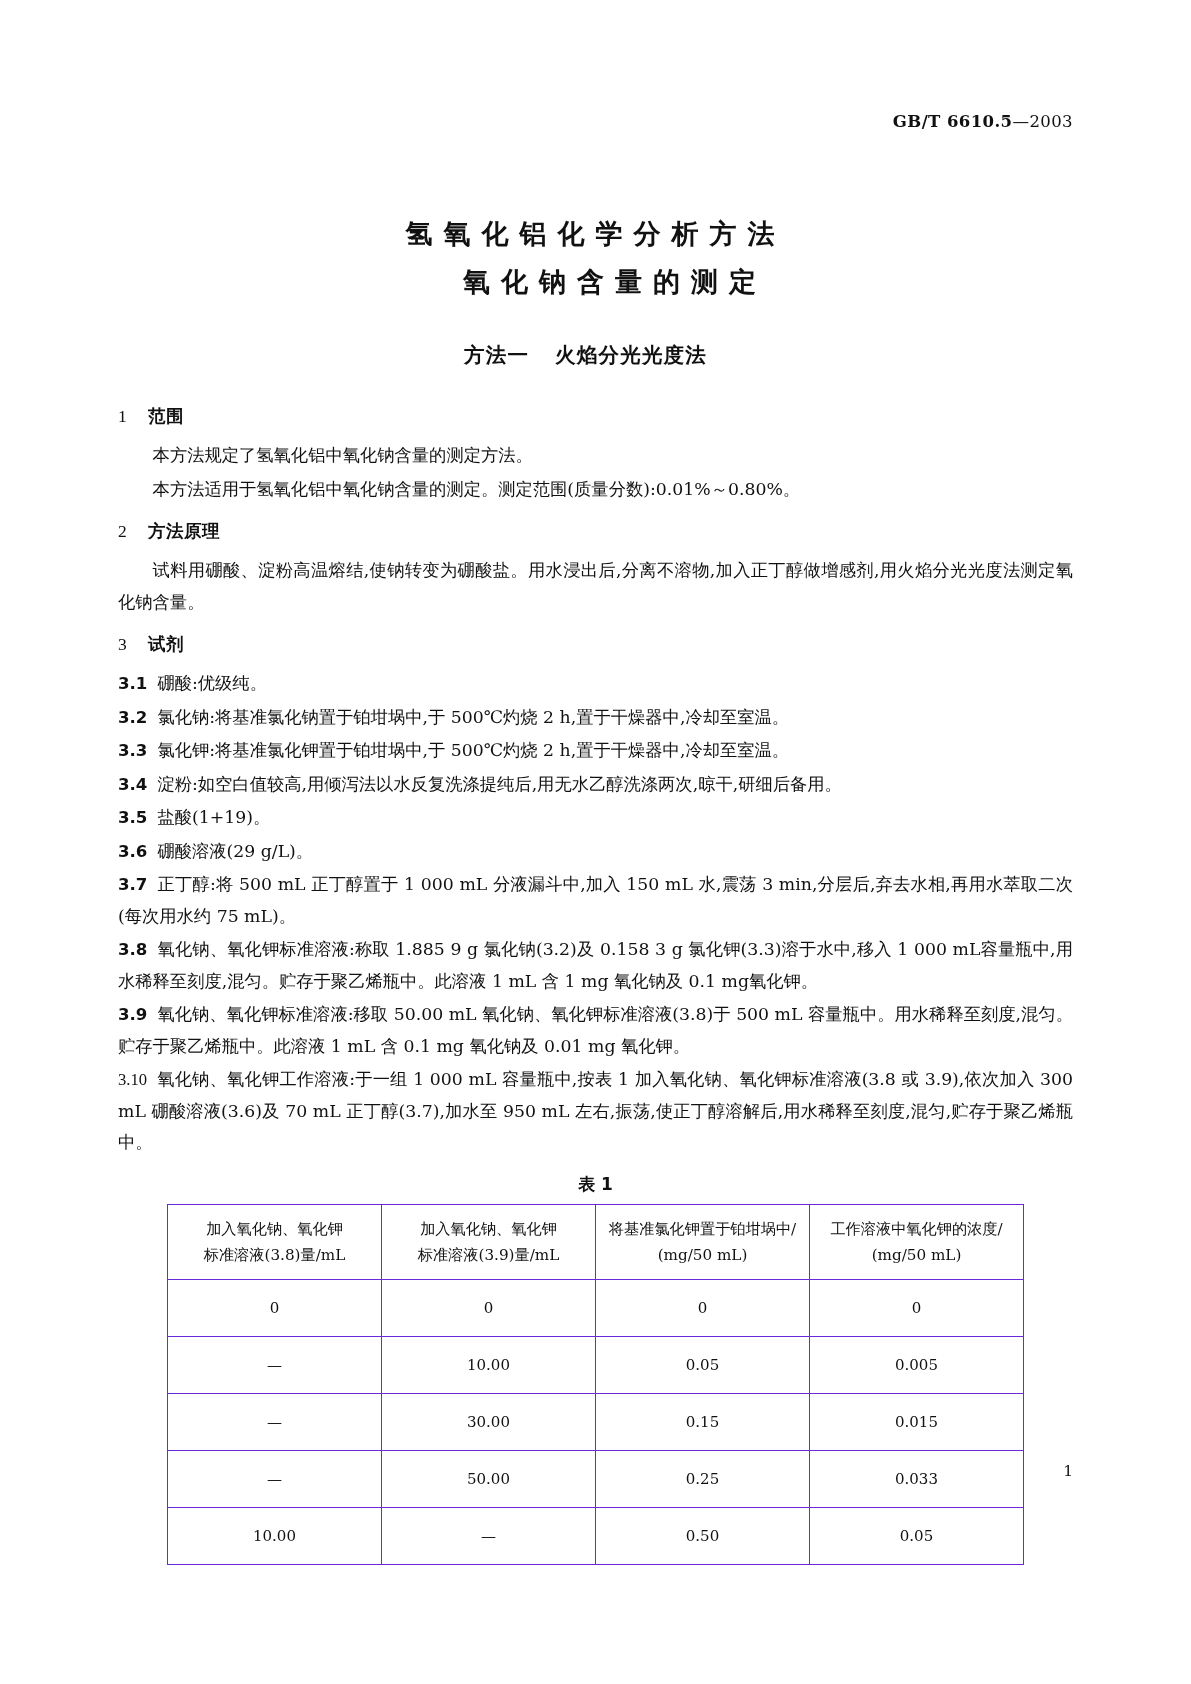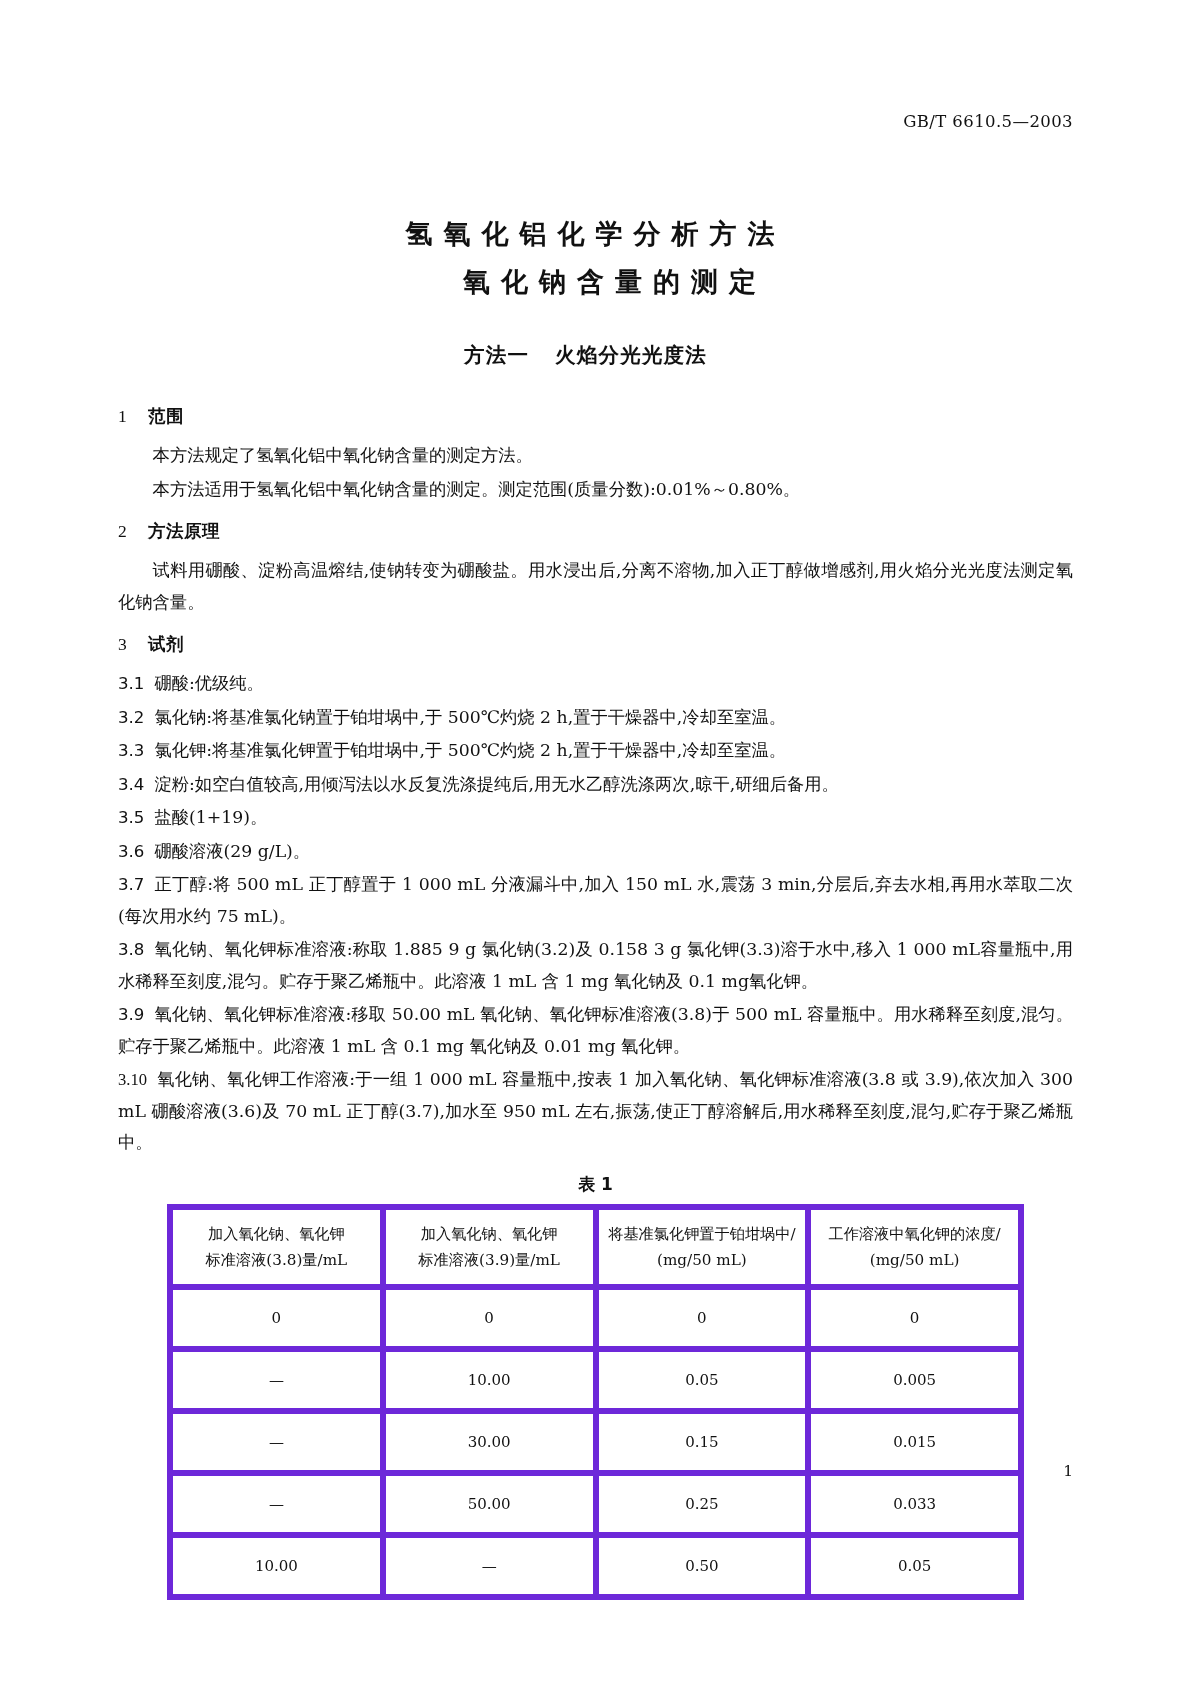--- a/index.html
+++ b/index.html
@@ -24,21 +24,21 @@
   }
   
   .header {
     position: absolute;
     top: 112px;
     right: 118px;
     font-size: 16.5px;
     letter-spacing: 0.4px;
     font-family: "DejaVu Serif", "Liberation Serif", serif;
   }
-  .header .gbt { font-weight: normal; margin-top: 16px; }
+  .header .gbt { font-weight: bold; margin-top: 16px; }
 
   
   .doc-title {
     position: absolute;
     top: 210px;
     left: 0;
     width: 1191px;
     text-align: center;
     font-size: 27px;
     font-weight: bold;
@@ -89,21 +89,21 @@
   }
   .para.indent { text-indent: 2em; }
   .item {
     font-size: 17.3px;
     line-height: 31.5px;
     text-align: justify;
     text-justify: inter-ideograph;
     margin: 0 0 2px 0;
   }
   .item .lbl {
-    font-weight: normal;
+    font-weight: bold;
     font-family: "DejaVu Sans", "Liberation Sans", sans-serif;
     font-size: 16.6px;
     margin-right: 10px;
   }
   .item .lbl.num-only { font-weight: normal; font-family: Liberation Serif, serif; }
 
   
   .tbl-caption {
     text-align: center;
     font-size: 17px;
@@ -111,21 +111,21 @@
     font-family: "DejaVu Sans", "Liberation Sans", sans-serif;
     margin: 14px 0 8px 0;
   }
   table.t1 {
     border-collapse: collapse;
     width: 857px;
     margin: 0 auto;
     table-layout: fixed;
   }
   table.t1 th, table.t1 td {
-    border: 6px solid #6d28d9;
+    border: 1px solid #6d28d9;
     text-align: center;
     vertical-align: middle;
     font-weight: normal;
     font-size: 15.2px;
     line-height: 26px;
     padding: 6px 4px;
     font-family: "DejaVu Serif", "Liberation Serif", serif;
   }
   table.t1 th { height: 62px; }
   table.t1 td { height: 44px; font-size: 15px; }

